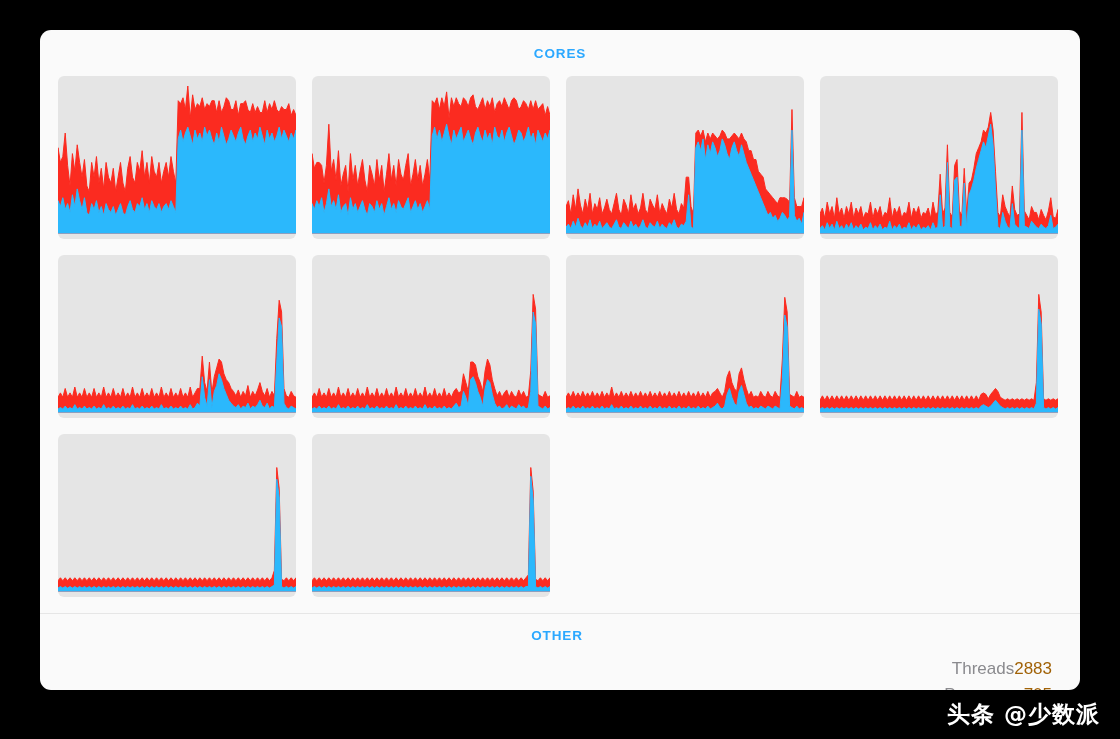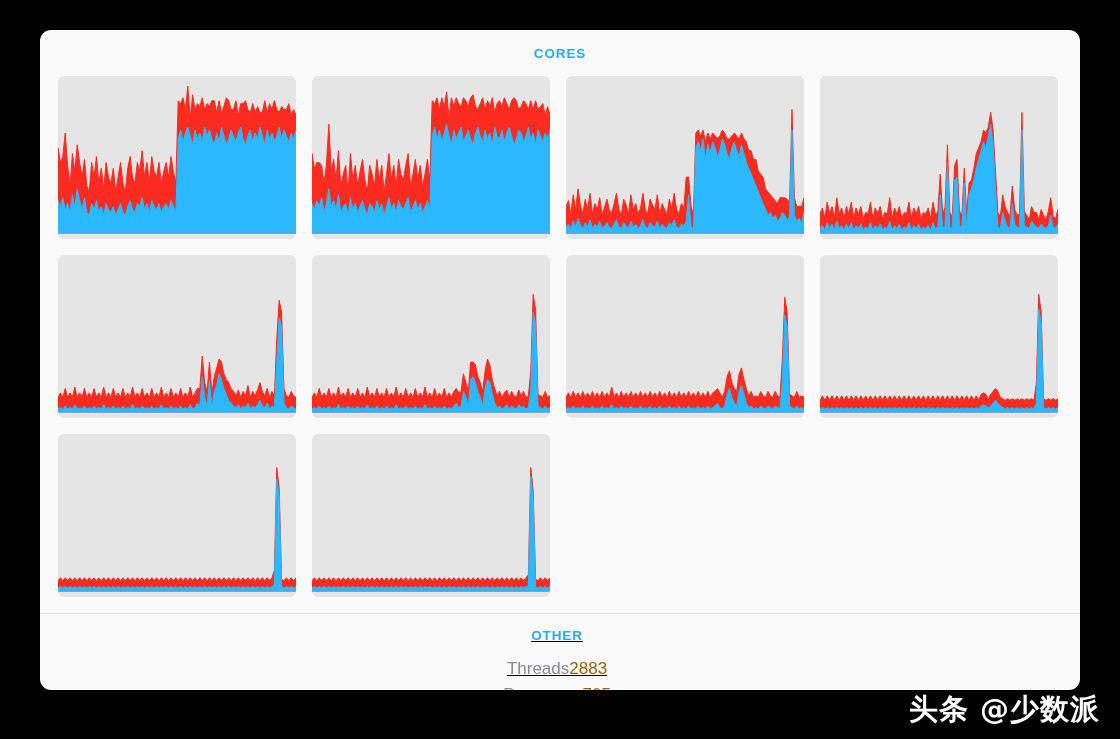--- a/index.html
+++ b/index.html
@@ -64,48 +64,47 @@
     height: 1px;
     background: #E6E6E6;
     margin-top: 16px;
     flex: 0 0 auto;
   }
 
   
   .other-section {
     flex: 1 1 auto;
     padding: 14px 28px 0 22px;
-    text-decoration: underline;
   }
   .other-section .section-title { margin-bottom: 12px; }
   .stat-row {
     display: flex;
     align-items: baseline;
-    justify-content: center;
+    justify-content: flex-end;
     height: 26px;
   }
   .stat-label {
     font-size: 17px;
     color: #8A8A8E;
     line-height: 26px;
   }
   .stat-value {
     font-size: 17px;
     color: #a16207;
     line-height: 26px;
     font-variant-numeric: tabular-nums;
   }
 
   
   .watermark {
     position: absolute;
     right: 20px;
     bottom: 9px;
     color: #FFFFFF;
-    font-size: 29px;
+    font-size: 23px;
     font-weight: bold;
     letter-spacing: 1px;
     white-space: nowrap;
     font-family: "DejaVu Sans", sans-serif;
     user-select: none;
   }
 </style>
 </head>
 <body>
 

